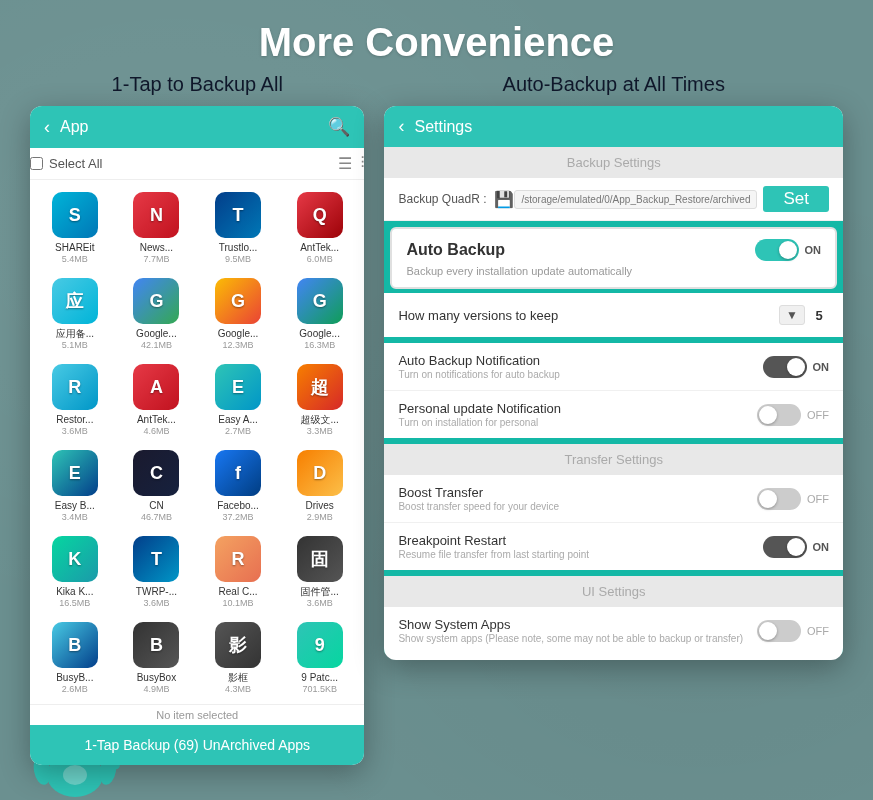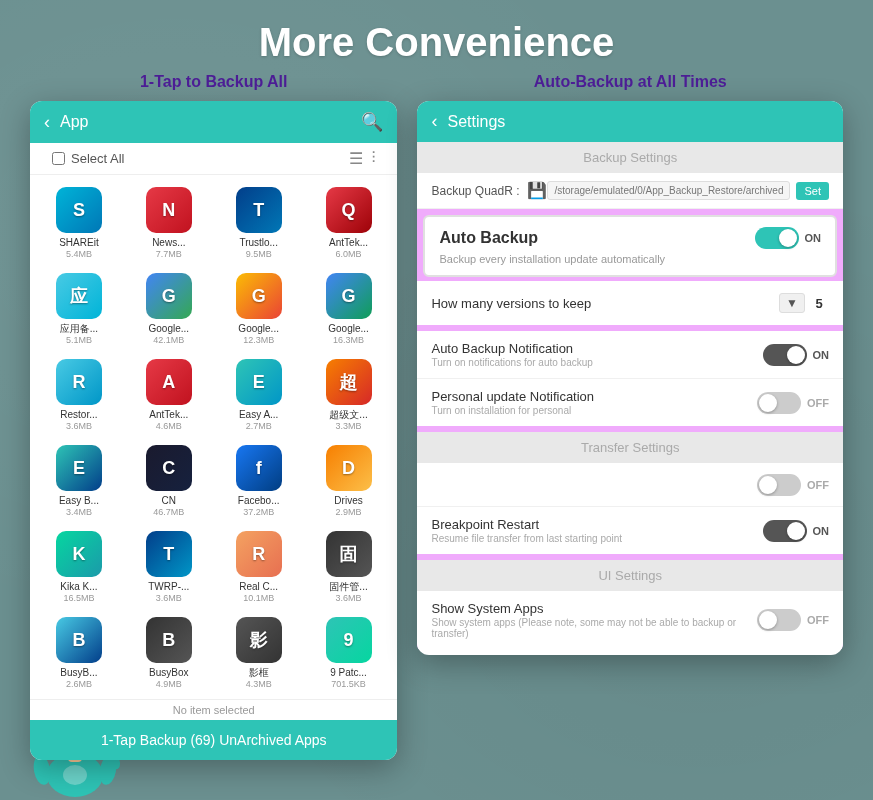--- a/index.html
+++ b/index.html
@@ -55,24 +55,24 @@
       gap: 20px;
       margin-top: 5px;
     }
 
     .column {
       flex: 1;
     }
 
     .column-title {
       text-align: center;
-      font-size: 16px;
-      color: #4c1d95;
+      font-size: 20px;
+      color: #0f172a;
       margin-bottom: 10px;
-      font-weight: bold;
+      font-weight: normal;
     }
 
     
     .phone-mockup {
       background: white;
       border-radius: 12px;
       overflow: hidden;
       box-shadow: 0 8px 30px rgba(0,0,0,0.3);
     }
 
@@ -88,28 +88,28 @@
     }
     .app-header .back-arrow {
       margin-right: 10px;
       font-size: 18px;
       cursor: pointer;
     }
     .app-header .header-title { flex: 1; }
     .app-header .header-icon { font-size: 18px; }
 
     .app-body {
-      background: #f0abfc;
+      background: #14b8a6;
     }
 
     
     .select-all-bar {
       display: flex;
       align-items: center;
-      padding: 6px 22px;
+      padding: 6px 0;
       background: white;
       border-bottom: 1px solid #eee;
       font-size: 13px;
       color: #555;
     }
     .select-all-bar input[type="checkbox"] {
       margin-right: 6px;
       accent-color: #2ec4b6;
     }
     .select-all-bar .view-icons {
@@ -253,22 +253,22 @@
       border: 1px solid #ddd;
       border-radius: 3px;
       padding: 3px 6px;
       overflow: hidden;
       text-overflow: ellipsis;
       white-space: nowrap;
     }
     .path-set-btn {
       background: #2ec4b6;
       color: white;
-      font-size: 11px;
-      padding: 3px 8px;
+      font-size: 17px;
+      padding: 3px 20px;
       border-radius: 3px;
       margin-left: 6px;
       cursor: pointer;
       white-space: nowrap;
     }
 
     
     .auto-backup-box {
       background: white;
       border: 2px solid #e0e0e0;
@@ -326,21 +326,20 @@
     .toggle-on-label {
       font-size: 11px;
       color: #555;
       margin-left: 6px;
       font-weight: bold;
     }
     .toggle-off-label {
       font-size: 11px;
       color: #aaa;
       margin-left: 6px;
-      font-weight: bold;
     }
 
     
     .versions-control {
       display: flex;
       align-items: center;
       gap: 4px;
     }
     .versions-dropdown {
       background: #f0f0f0;
@@ -653,20 +652,22 @@
               </div>
               <span class="toggle-off-label">OFF</span>
             </div>
           </div>
 
           <div class="settings-section-title">Transfer Settings</div>
 
           <div class="settings-group">
             <div class="settings-row">
               <div class="settings-row-content">
+                <div class="settings-row-label">Boost Transfer</div>
+                <div class="settings-row-sub">Boost transfer speed for your device</div>
               </div>
               <div class="toggle">
                 <div class="toggle-track off">
                   <div class="toggle-thumb"></div>
                 </div>
               </div>
               <span class="toggle-off-label">OFF</span>
             </div>
             <div class="settings-row">
               <div class="settings-row-content">

